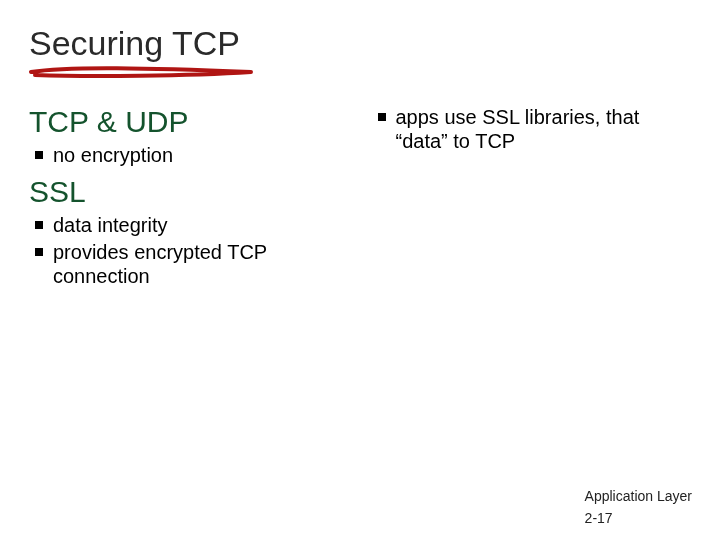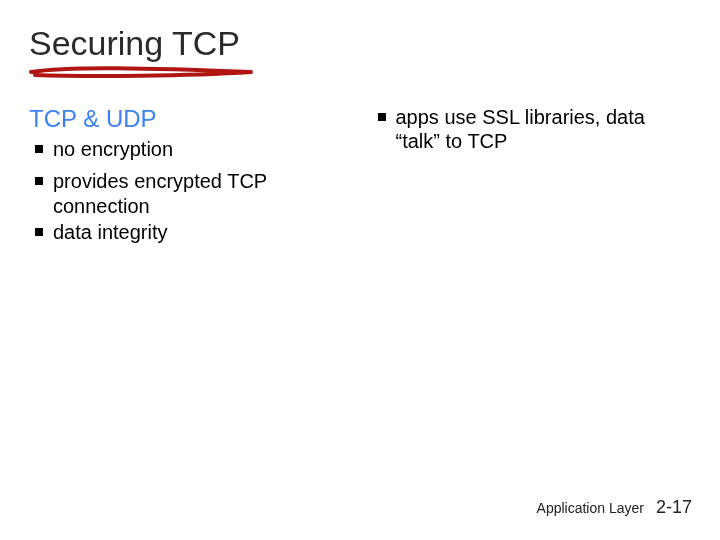--- a/index.html
+++ b/index.html
@@ -36,22 +36,22 @@
   }
   .cols {
     display: flex;
     gap: 30px;
   }
   .col {
     flex: 1;
     min-width: 0;
   }
   .section-head {
-    font-size: 24px;
-    color: #3b82f6;
+    font-size: 30px;
+    color: #14532d;
     margin: 0 0 4px 0;
     font-weight: normal;
   }
   .section-head.tight-top {
     margin-top: 6px;
   }
   ul.bullets {
     list-style: none;
     margin: 0 0 8px 0;
     padding: 0 0 0 6px;
@@ -69,29 +69,30 @@
     position: absolute;
     left: 0;
     top: 8px;
     width: 8px;
     height: 8px;
     background: #000;
   }
   .footer {
     position: absolute;
     right: 28px;
-    bottom: 22px;
+    bottom: 14px;
     font-size: 14px;
     color: #222;
     display: flex;
     align-items: baseline;
-    gap: 12px;
+    gap: 6px;
+    flex-direction: column;
   }
   .footer .num {
-    font-size: 18px;
+    font-size: 14px;
   }
 </style>
 </head>
 <body>
 
 <div class="slide">
 
   <h1 class="title">Securing TCP</h1>
   <div class="underline">
     <svg width="230" height="14" viewBox="0 0 230 14">
@@ -100,29 +101,30 @@
   </div>
 
   <div class="cols">
 
     <div class="col">
       <h2 class="section-head">TCP &amp; UDP</h2>
       <ul class="bullets">
         <li>no encryption</li>
       </ul>
 
+      <h2 class="section-head tight-top">SSL</h2>
       <ul class="bullets">
+        <li>data integrity</li>
         <li>provides encrypted TCP connection</li>
-        <li>data integrity</li>
       </ul>
     </div>
 
     <div class="col">
       <ul class="bullets">
-        <li> apps use SSL libraries, data “talk” to TCP</li>
+        <li> apps use SSL libraries, that “data” to TCP</li>
       </ul>
 
     </div>
 
   </div>
 
   <div class="footer">
     <span>Application Layer</span>
     <span class="num">2-17</span>
   </div>

